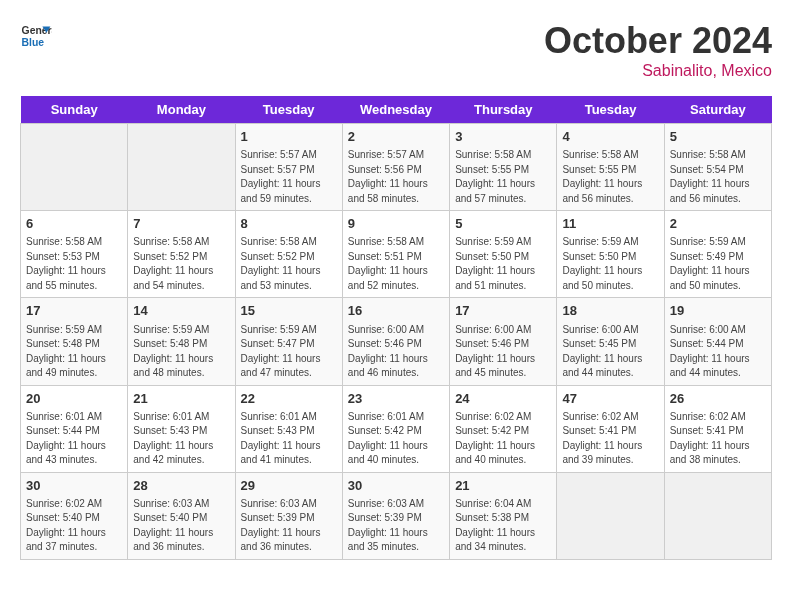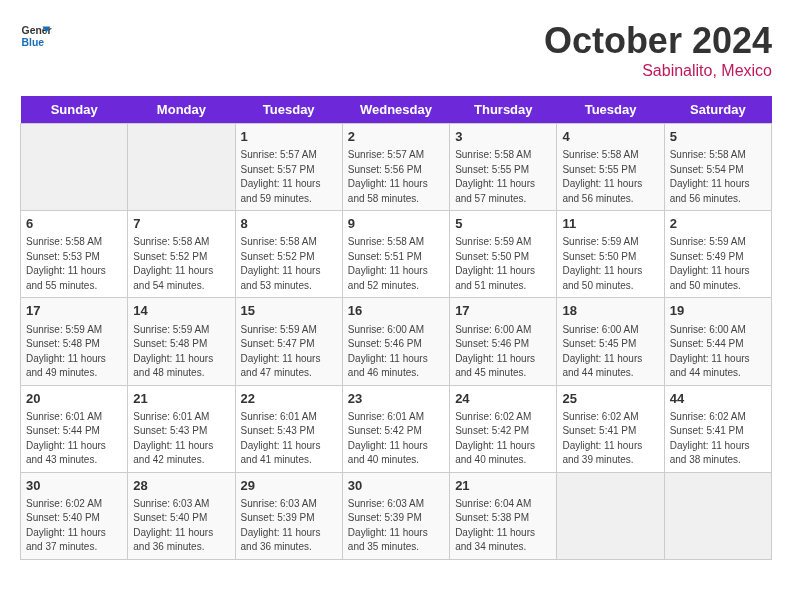--- a/index.html
+++ b/index.html
@@ -257,27 +257,27 @@
 Sunset: 5:42 PM
 Daylight: 11 hours and 40 minutes.</div>
         </td>
         <td>
           <span class="day-num">24</span>
           <div class="day-info">Sunrise: 6:02 AM
 Sunset: 5:42 PM
 Daylight: 11 hours and 40 minutes.</div>
         </td>
         <td>
-          <span class="day-num">25</span>
+          <span class="day-num">47</span>
           <div class="day-info">Sunrise: 6:02 AM
 Sunset: 5:41 PM
 Daylight: 11 hours and 39 minutes.</div>
         </td>
         <td>
-          <span class="day-num">44</span>
+          <span class="day-num">26</span>
           <div class="day-info">Sunrise: 6:02 AM
 Sunset: 5:41 PM
 Daylight: 11 hours and 38 minutes.</div>
         </td>
       </tr>
       <tr>
         <td>
           <span class="day-num">30</span>
           <div class="day-info">Sunrise: 6:02 AM
 Sunset: 5:40 PM

